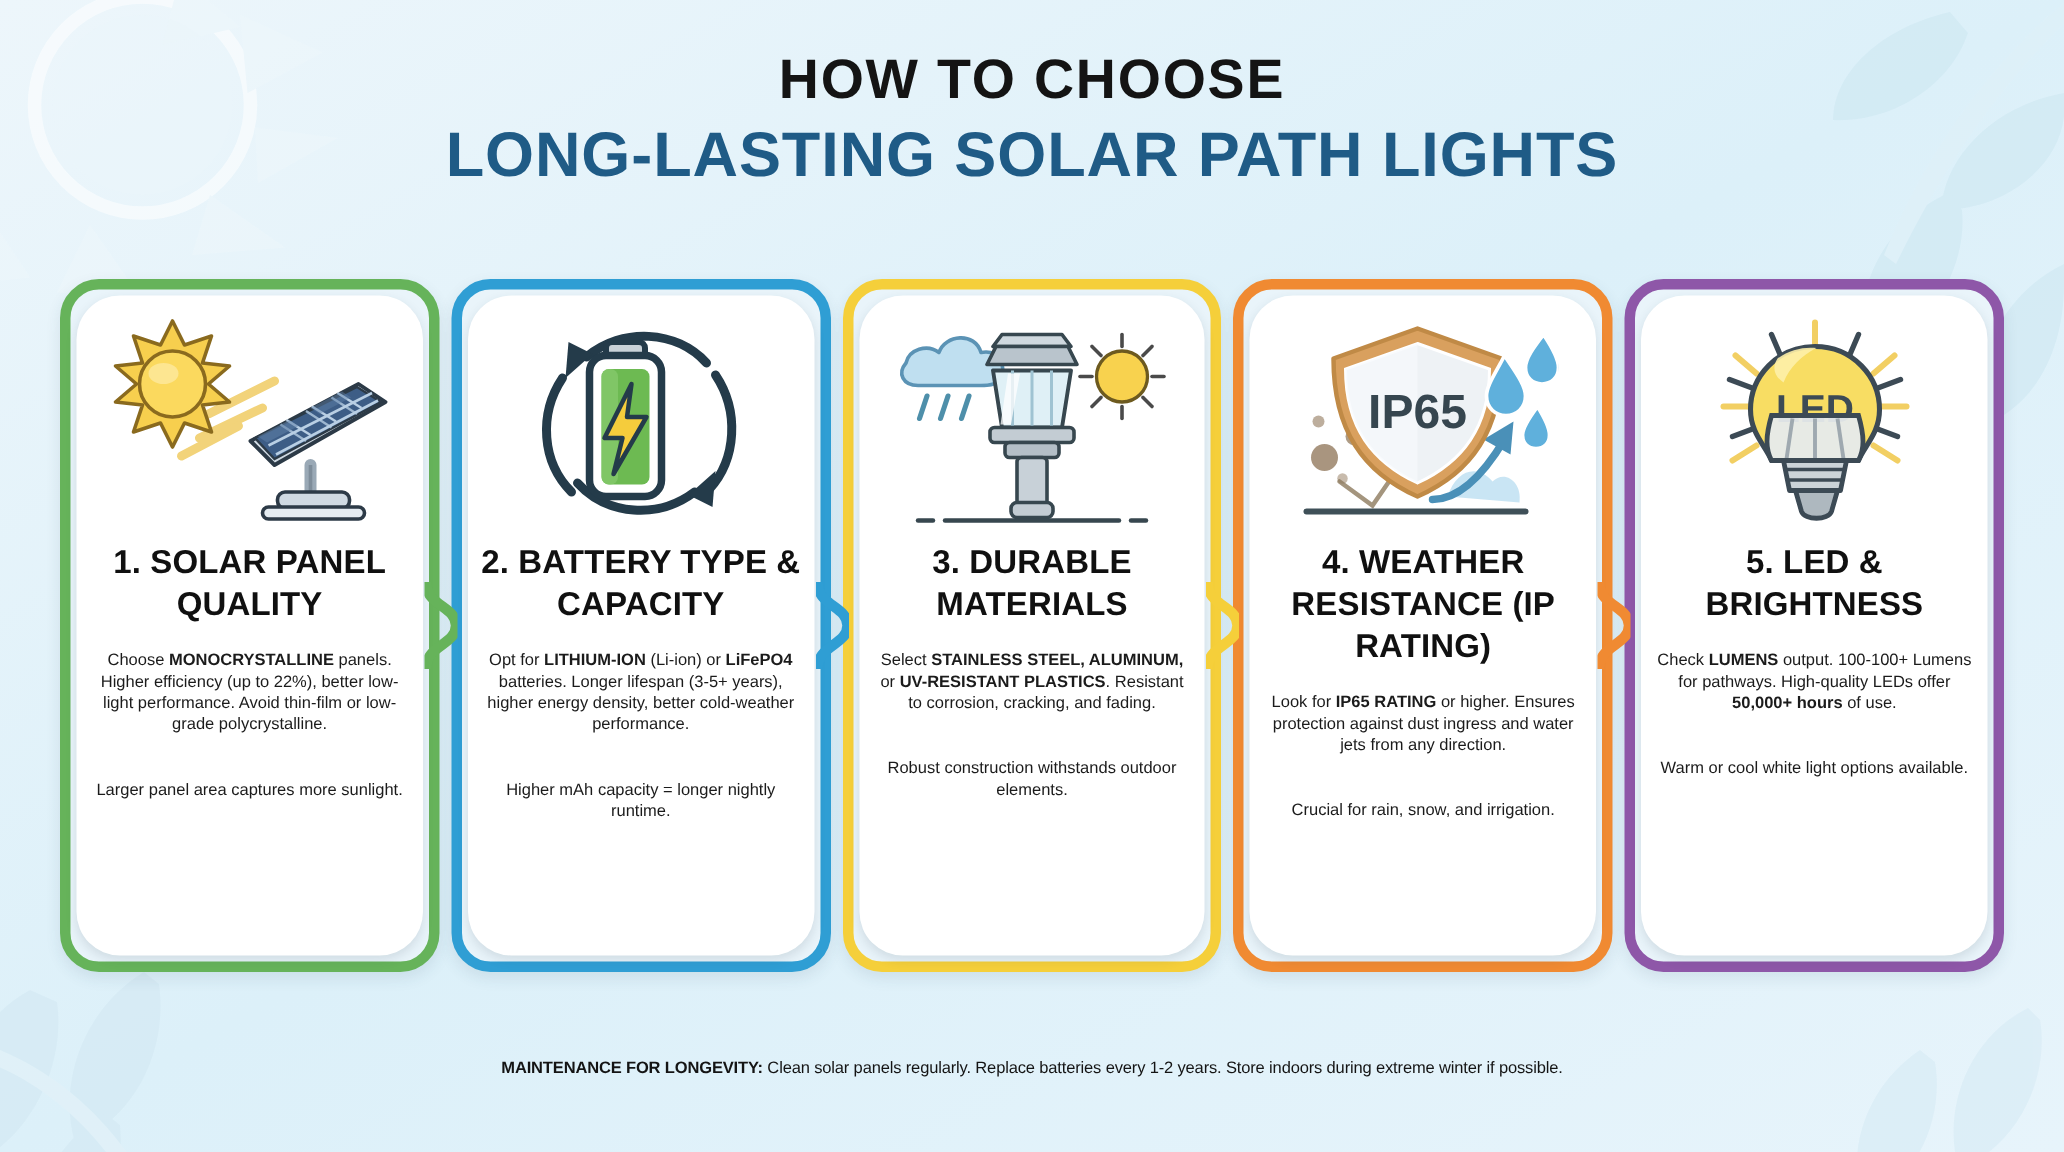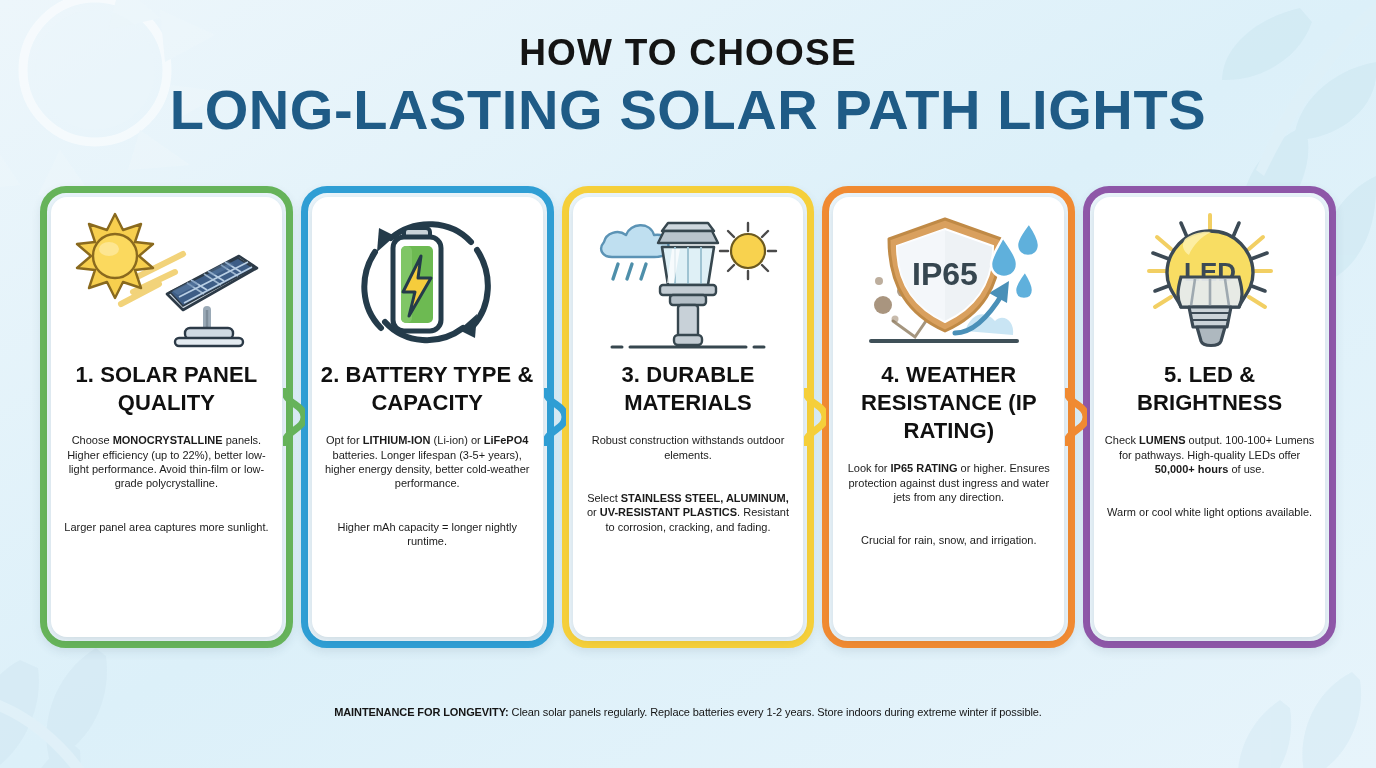--- a/index.html
+++ b/index.html
@@ -34,21 +34,21 @@
   }
   .title-top {
     font-size: 37px;
     font-weight: bold;
     letter-spacing: 1.2px;
     color: #141414;
     line-height: 1.12;
   }
   .title-main {
     margin-top: 6px;
-    font-size: 56px;
+    font-size: 42px;
     font-weight: bold;
     letter-spacing: 0.6px;
     color: #1f5b86;
     line-height: 1.12;
   }
 
   
   .cards {
     position: absolute;
     top: 186px;
@@ -83,21 +83,21 @@
     height: 58px;
     transform: translateY(-50%);
     z-index: 3;
   }
   .notch svg { display: block; }
 
   .card-inner {
     position: absolute;
     top: 11px; left: 11px; right: 11px; bottom: 11px;
     background: #ffffff;
-    border-radius: 16px;
+    border-radius: 29px;
     box-shadow: 0 3px 7px rgba(35,60,80,0.13);
     padding: 10px 9px 8px 9px;
     display: flex;
     flex-direction: column;
     align-items: flex-start;
     overflow: hidden;
   }
 
   .icon-box {
     height: 152px;
@@ -341,22 +341,22 @@
               <g stroke="#37474f" stroke-width="3" stroke-linecap="round">
                 <line x1="16" y1="138" x2="26" y2="138"></line>
                 <line x1="34" y1="138" x2="150" y2="138"></line>
                 <line x1="158" y1="138" x2="168" y2="138"></line>
               </g>
             </g>
           </svg>
         </div>
         <div class="card-title">3. DURABLE MATERIALS</div>
         <div class="card-body">
+            <p><span>Select </span><b>STAINLESS STEEL, ALUMINUM,</b><span> or </span><b>UV-RESISTANT PLASTICS</b><span>. Resistant to corrosion, cracking, and fading.</span></p>
             <p><span>Robust construction withstands outdoor elements.</span></p>
-            <p><span>Select </span><b>STAINLESS STEEL, ALUMINUM,</b><span> or </span><b>UV-RESISTANT PLASTICS</b><span>. Resistant to corrosion, cracking, and fading.</span></p>
           </div>
       </div>
     </div>
 
     <div class="card-wrap">
       <div class="card-frame" style="border-color: rgb(240, 138, 50);"></div>
       <div class="notch">
         <svg width="22" height="58" viewBox="0 0 22 58">
           <path d="M1 0 C1 16 21 16 21 29 C21 42 1 42 1 58" fill="none" stroke="#f08a32" stroke-width="7"></path>
         </svg>

